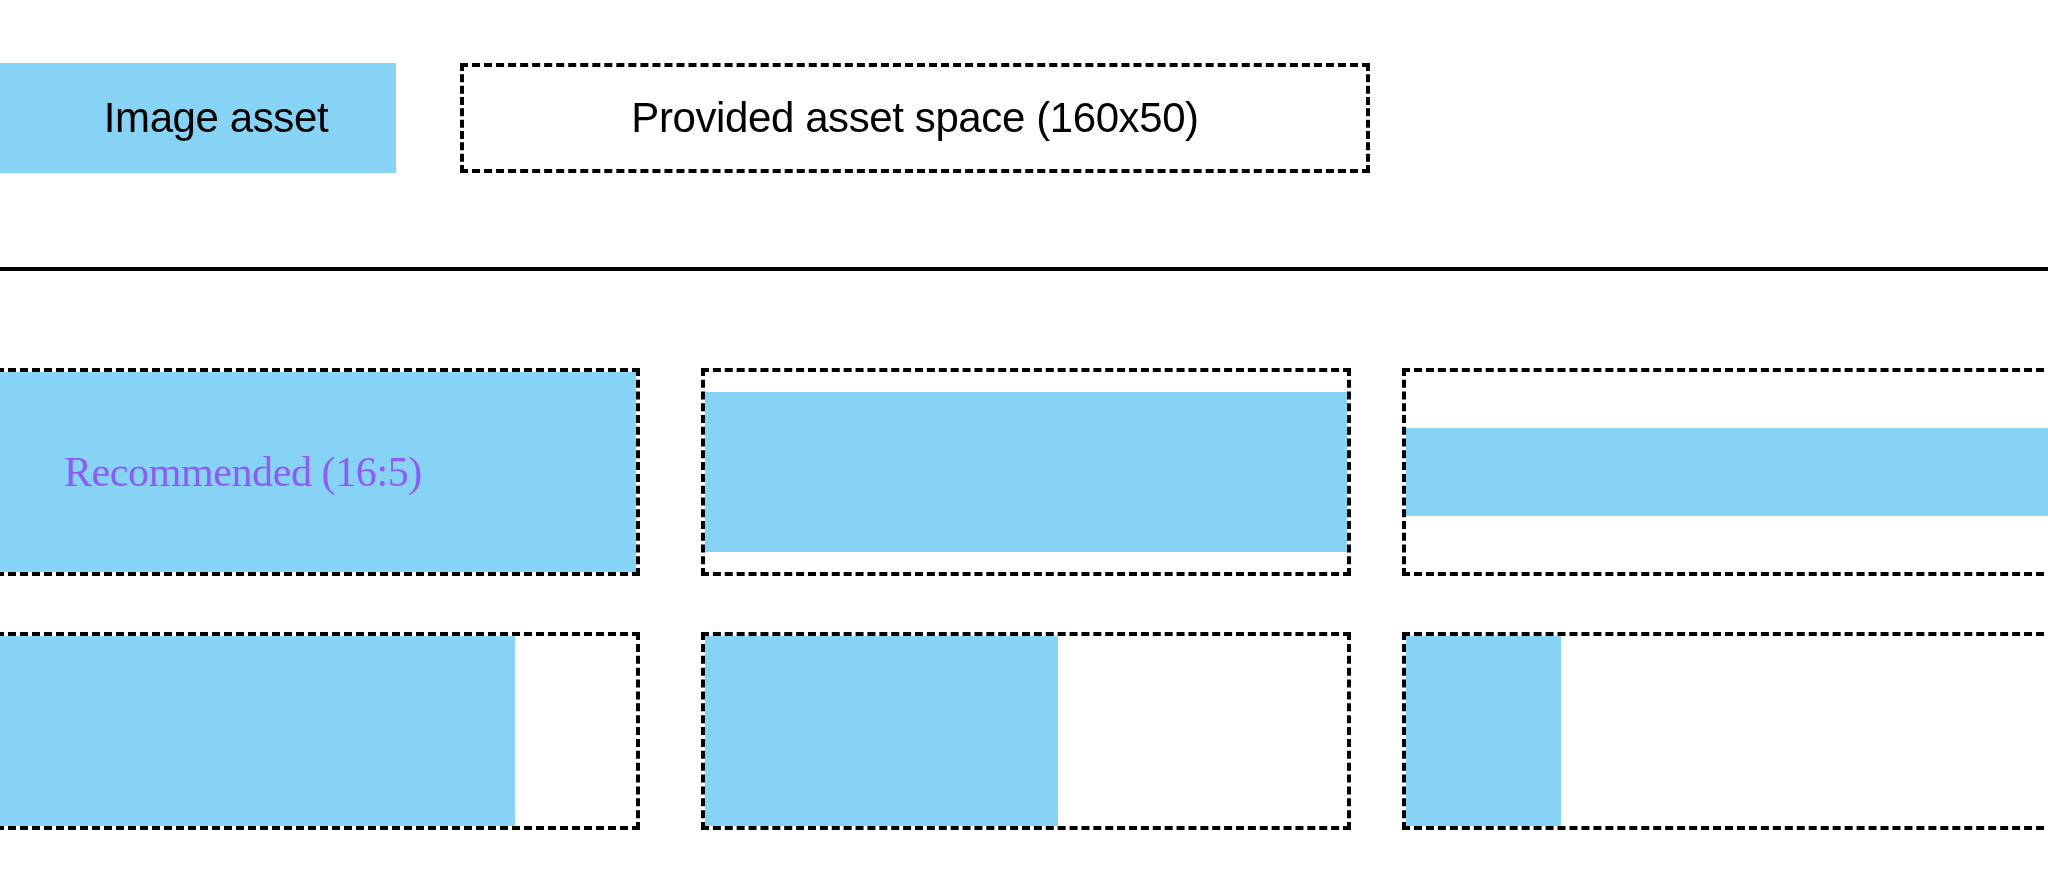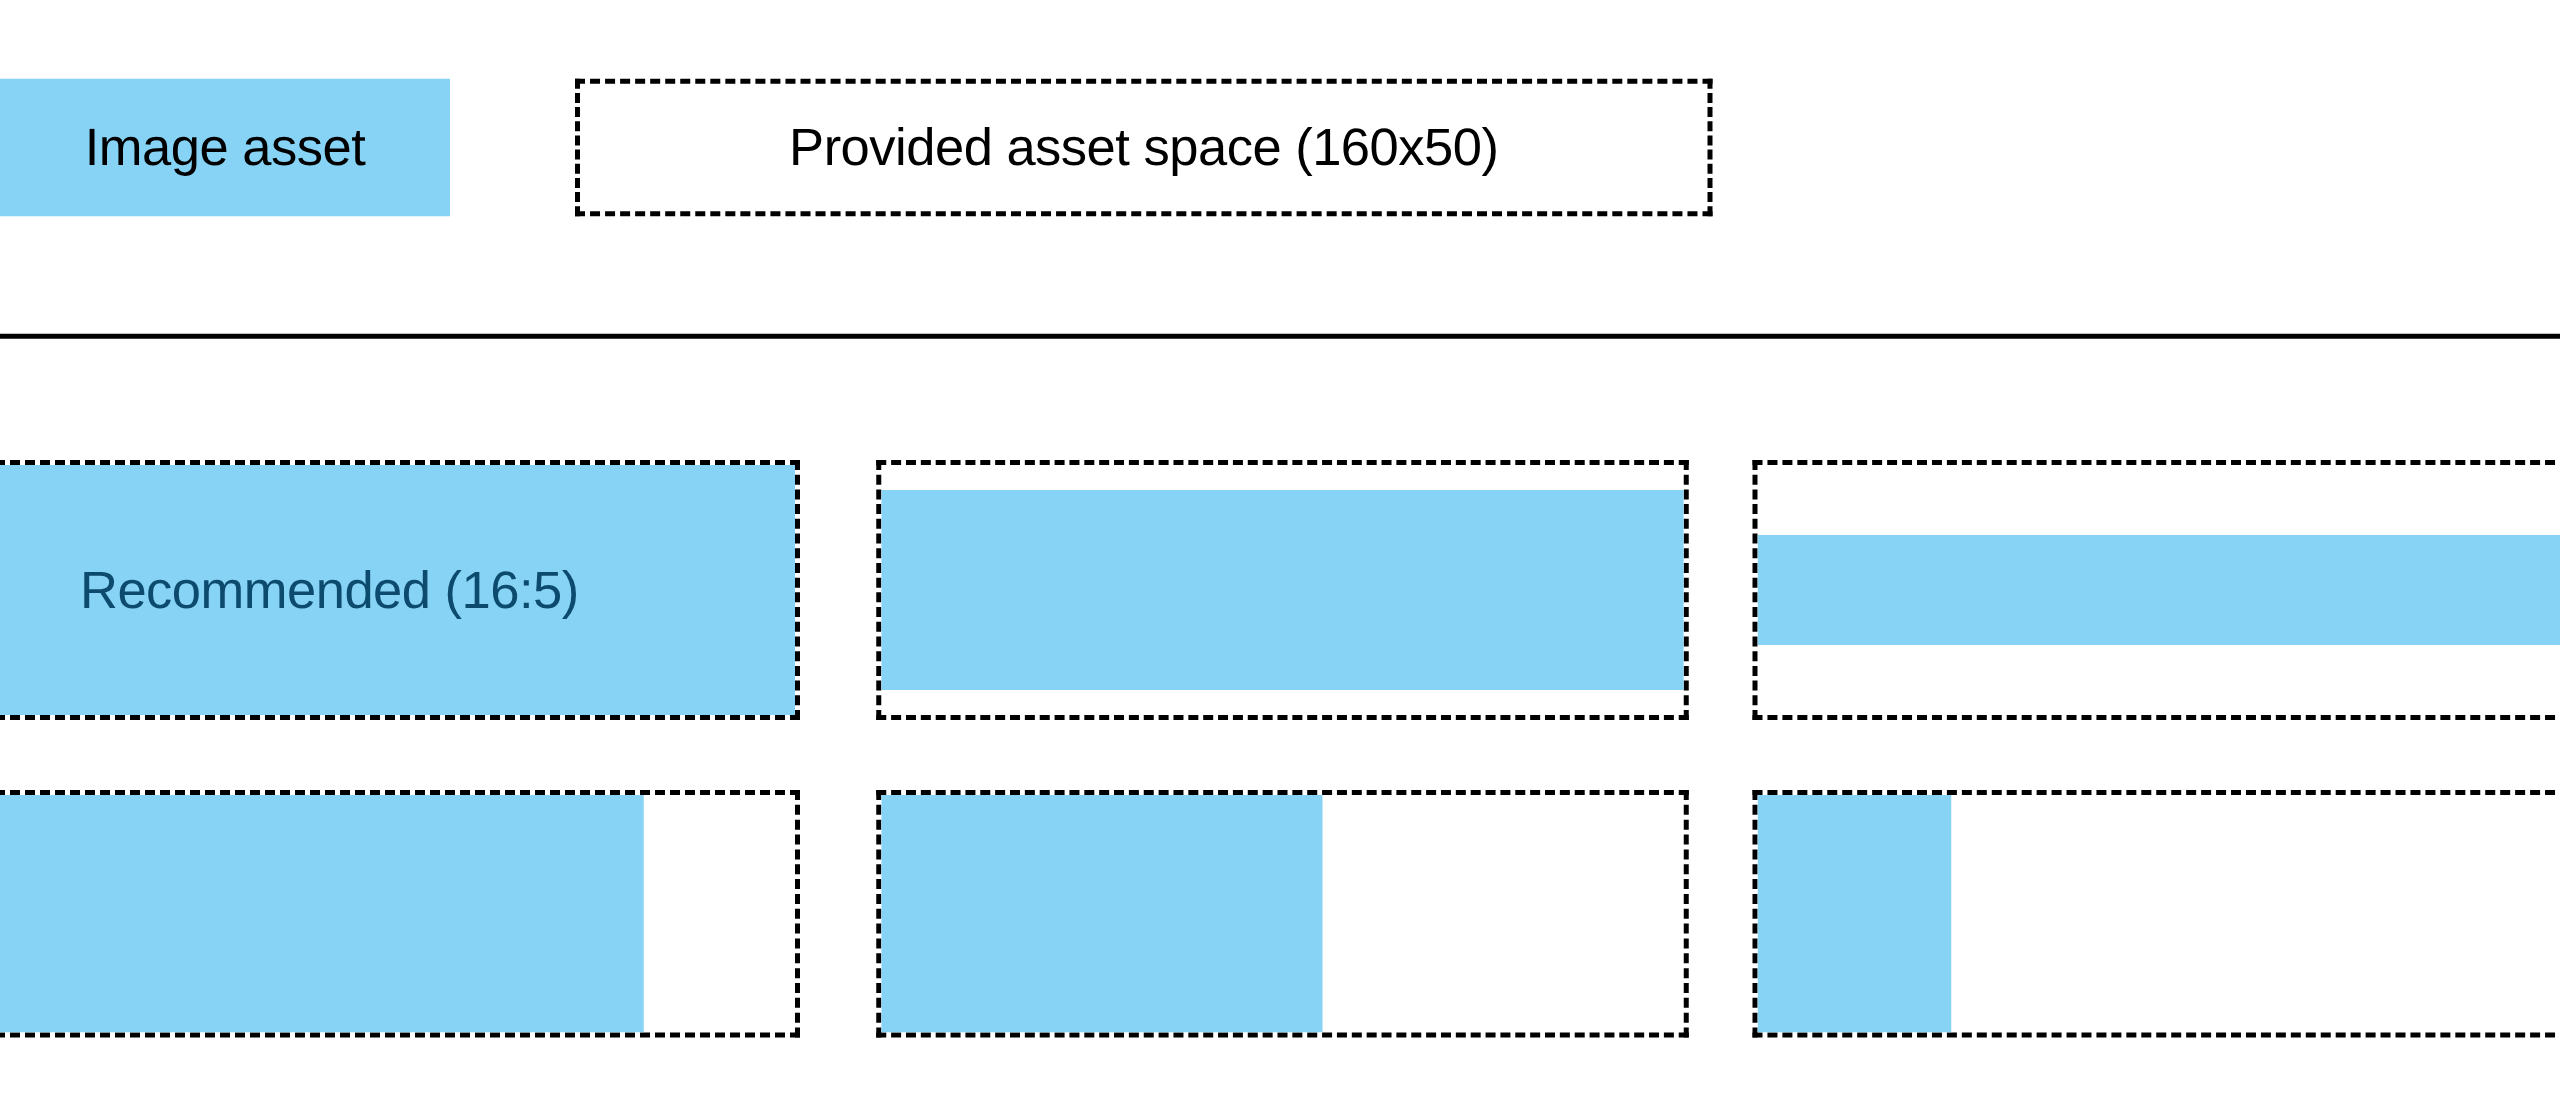--- a/index.html
+++ b/index.html
@@ -35,20 +35,21 @@
   .image-asset-swatch {
     position: absolute;
     left: 0;
     top: 0;
     width: 360px;
     height: 110px;
     background: #87D3F5;
     display: flex;
     align-items: center;
     justify-content: center;
+    padding-left: 36px;
   }
   .image-asset-swatch .swatch-label {
     font-size: 42px;
     letter-spacing: -0.4px;
     color: #000;
     white-space: nowrap;
   }
 
   .header-space-box {
     position: absolute;
@@ -102,23 +103,24 @@
     background: #87D3F5;
   }
 
   .cell .cell-label {
     position: absolute;
     left: 64px;
     top: 50%;
     transform: translateY(-50%);
     font-size: 42px;
     letter-spacing: -0.4px;
-    color: #0c4a6e;
+    color: #8b5cf6;
     white-space: nowrap;
     z-index: 2;
+    font-family: Liberation Serif, serif;
   }
 
   
   .r1 { top: 0; height: 208px; }
   
   .r2 { top: 264px; height: 198px; }
 
   .c1 { left: -4px; width: 644px; }
   .c2 { left: 701px; width: 650px; }
   .c3 { left: 1402px; width: 654px; }

